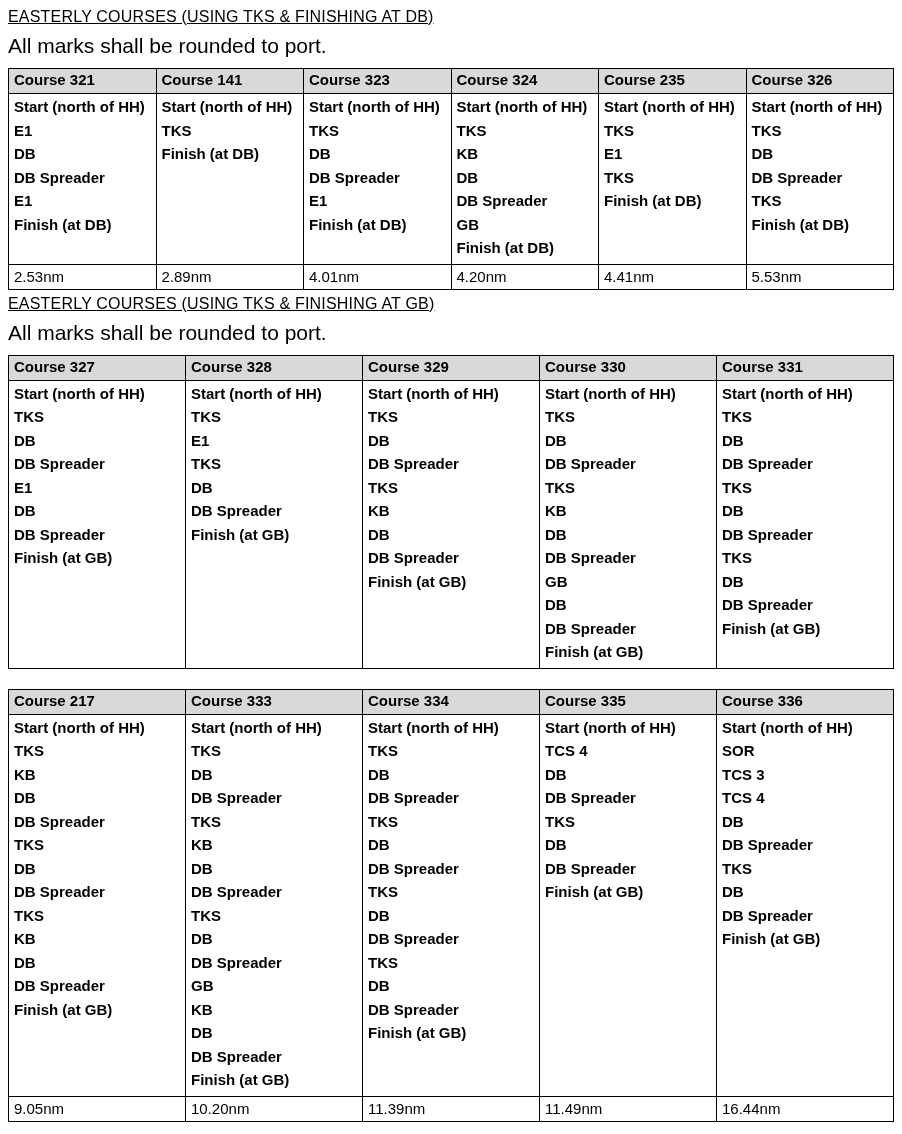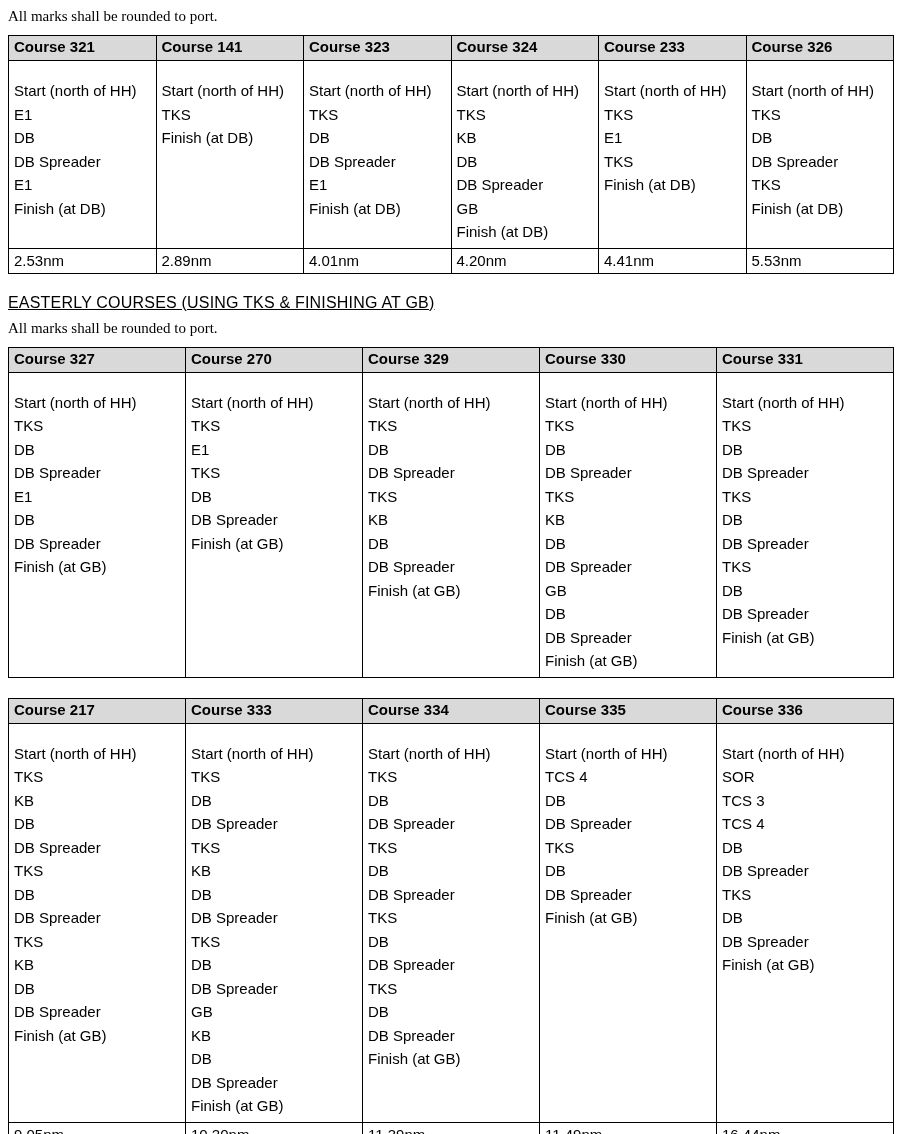--- a/index.html
+++ b/index.html
@@ -15,25 +15,24 @@
     font-family: "Liberation Sans", sans-serif;
     color: var(--text, #000);
   }
   .section-heading {
     font-size: 16px;
     font-weight: 400;
     text-decoration: underline;
     margin: 0 0 8px 0;
     letter-spacing: 0.2px;
   }
-  .section2 .section-heading { margin-top: 20px; }
+  .section2 .section-heading { margin-top: 5px; }
   .marks-note {
-    font-size: 15px;
+    font-size: 21px;
     margin: 0 0 10px 0;
-    font-family: Liberation Serif, serif;
   }
   table.course-table {
     border-collapse: collapse;
     table-layout: fixed;
     width: 886px;
     margin: 0 0 0 0;
   }
   table.course-table + table.course-table { margin-top: 20px; }
   .course-table th,
   .course-table td {
@@ -43,47 +42,49 @@
     font-size: 15px;
     padding: 2px 5px 2px 5px;
     overflow: hidden;
   }
   .course-table th {
     background: var(--header-bg, #d9d9d9);
     font-weight: 700;
     height: 20px;
   }
   .course-table td.marks-cell {
-    padding-top: 18px;
+    padding-top: 1px;
     padding-bottom: 4px;
+    font-weight: bold;
   }
   .course-mark {
     line-height: 23.5px;
     white-space: nowrap;
   }
   .course-table td.distance-cell {
     height: 20px;
     line-height: 20px;
   }
   .section { margin: 0; }
 </style>
 </head>
 <body>
 
 <div id="document-root">
     <div class="section">
+      <h2 class="section-heading">EASTERLY COURSES (USING TKS &amp; FINISHING AT DB)</h2>
       <p class="marks-note">All marks shall be rounded to port.</p>
       <table class="course-table">
         <thead>
           <tr>
             <th>Course 321</th>
             <th>Course 141</th>
             <th>Course 323</th>
             <th>Course 324</th>
-            <th>Course 233</th>
+            <th>Course 235</th>
             <th>Course 326</th>
           </tr>
         </thead>
         <tbody>
           <tr>
             <td class="marks-cell">
               <div class="course-mark">Start (north of HH)</div>
               <div class="course-mark">E1</div>
               <div class="course-mark">DB</div>
               <div class="course-mark">DB Spreader</div>
@@ -139,21 +140,21 @@
         </tbody>
       </table>
     </div>
     <div class="section section2">
       <h2 class="section-heading">EASTERLY COURSES (USING TKS &amp; FINISHING AT GB)</h2>
       <p class="marks-note">All marks shall be rounded to port.</p>
       <table class="course-table">
         <thead>
           <tr>
             <th>Course 327</th>
-            <th>Course 270</th>
+            <th>Course 328</th>
             <th>Course 329</th>
             <th>Course 330</th>
             <th>Course 331</th>
           </tr>
         </thead>
         <tbody>
           <tr>
             <td class="marks-cell">
               <div class="course-mark">Start (north of HH)</div>
               <div class="course-mark">TKS</div>

